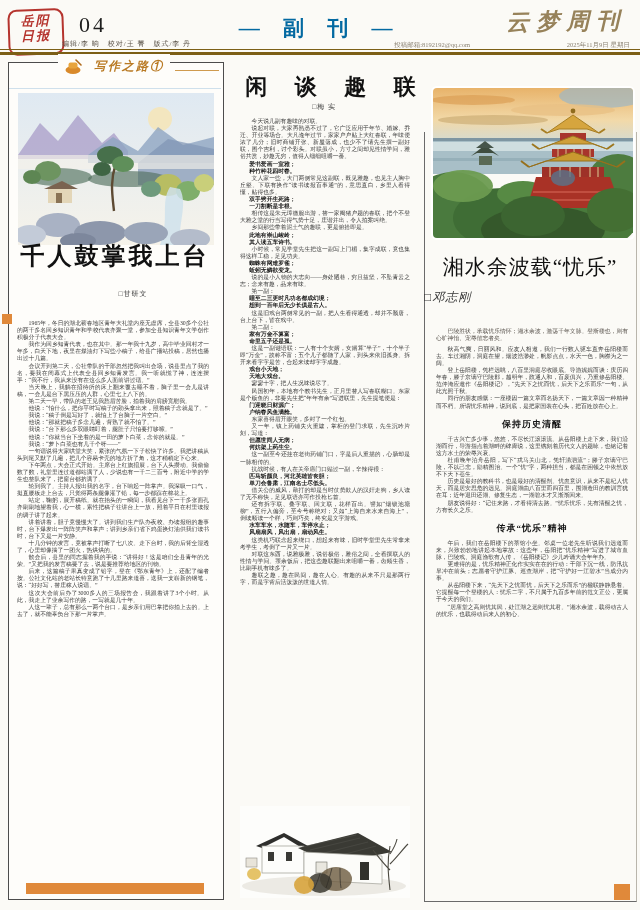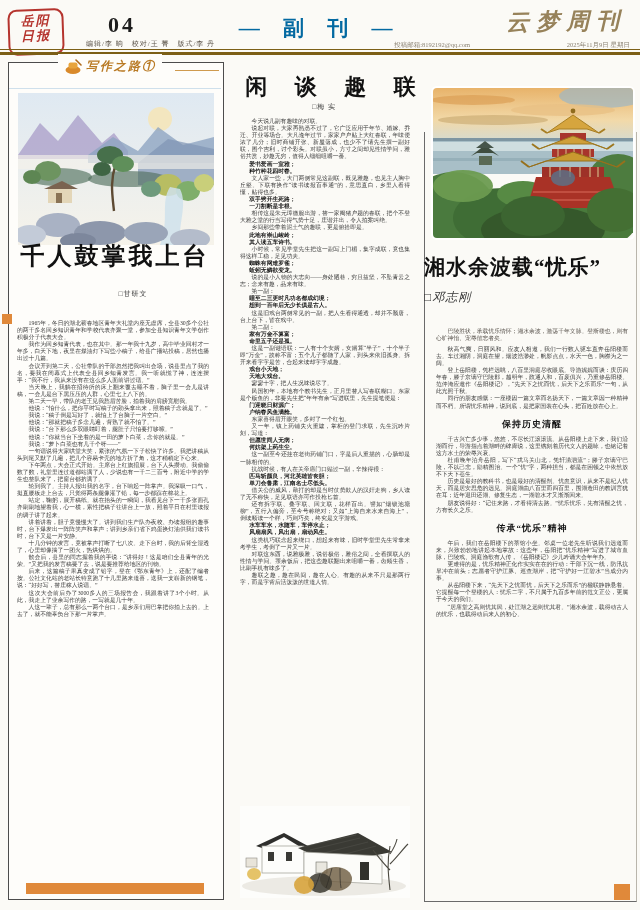--- a/index.html
+++ b/index.html
@@ -11,26 +11,26 @@
   }
   
   .logo-box{
     position:absolute;left:8px;top:9px;width:44px;height:38px;
     border:2px solid #b5342e;border-radius:9px;
     color:#b5342e;font-weight:bold;font-style:italic;
     font-size:13px;line-height:15px;text-align:center;
     padding:2px 4px;transform:rotate(-2deg);letter-spacing:2px;
   }
   .page-number{
-    position:absolute;left:108px;top:12px;
-    font-size:22px;font-weight:bold;letter-spacing:3px;color:#1d1d1d;
+    position:absolute;left:79px;top:12px;
+    font-size:22px;font-weight:normal;letter-spacing:3px;color:#1d1d1d;
   }
   .staff{
     position:absolute;left:62px;top:39px;
-    font-size:7px;color:#5a5248;letter-spacing:1px;white-space:nowrap;padding-left:24px;
+    font-size:7px;color:#5a5248;letter-spacing:1px;white-space:nowrap;
   }
   .section-title{
     position:absolute;left:0;right:0;top:14px;text-align:center;
     font-size:21px;font-weight:bold;letter-spacing:9px;color:#0369a1;
   }
   .masthead{
     position:absolute;right:14px;top:6px;
     font-size:23px;font-weight:bold;font-style:italic;
     letter-spacing:7px;color:#97825a;transform:rotate(-1deg);
     white-space:nowrap;
@@ -46,21 +46,21 @@
   .rule-thin{position:absolute;left:0;top:49px;width:640px;height:1px;background:#7c5f16;}
   .rule-thick{position:absolute;left:0;top:52px;width:640px;height:3px;background:#7c5f16;}
 
   
   .left-box{
     position:absolute;left:8px;top:62px;width:214px;height:836px;
     border:1px solid #4c4c4c;background:#fefdfa;
   }
   .left-badge{
     position:absolute;left:58px;top:54px;height:24px;
-    background:#fefdfa;padding:0 6px;display:flex;align-items:center;gap:4px;
+    background:#fefdfa;padding:0 6px;display:flex;align-items:center;gap:12px;
   }
   .badge-label{
     font-size:12px;font-weight:bold;font-style:italic;color:#b97a24;letter-spacing:2px;white-space:nowrap;
   }
   .badge-rule{position:absolute;left:175px;top:70px;width:44px;height:1px;background:#cf9a4e;}
   .badge-blue-rule{position:absolute;left:9px;top:88px;width:212px;height:1px;background:#cfe0ec;}
   .left-painting{position:absolute;left:18px;top:93px;width:196px;height:152px;}
   .left-title{
     position:absolute;left:8px;top:240px;width:214px;text-align:center;
     font-size:24px;font-weight:900;letter-spacing:3px;color:#111;white-space:nowrap;
@@ -92,22 +92,22 @@
   
   .right-frame{
     position:absolute;left:424px;top:132px;width:211px;height:769px;
     border-left:1px solid #6a6a6a;border-bottom:1px solid #6a6a6a;border-right:1px solid #b9b5ab;
   }
   .right-photo{
     position:absolute;left:433px;top:88px;width:200px;height:150px;
     border-radius:4px;overflow:hidden;box-shadow:0 0 0 2px #fff;
   }
   .right-title{
-    position:absolute;left:424px;top:253px;width:212px;text-align:left;
-    font-size:21px;font-weight:700;letter-spacing:1px;color:#111;white-space:nowrap;
+    position:absolute;left:424px;top:253px;width:212px;text-align:center;
+    font-size:21px;font-weight:400;letter-spacing:1px;color:#111;white-space:nowrap;
   }
   .right-author{
     position:absolute;left:424px;top:289px;width:212px;text-align:left;
     font-size:12px;color:#3a3a3a;letter-spacing:1px;font-style:italic;
   }
   .right-flow{
     position:absolute;left:436px;top:328px;width:192px;height:562px;overflow:hidden;
   }
   .right-endmark{position:absolute;left:614px;top:884px;width:16px;height:16px;background:#e0893a;}
 

